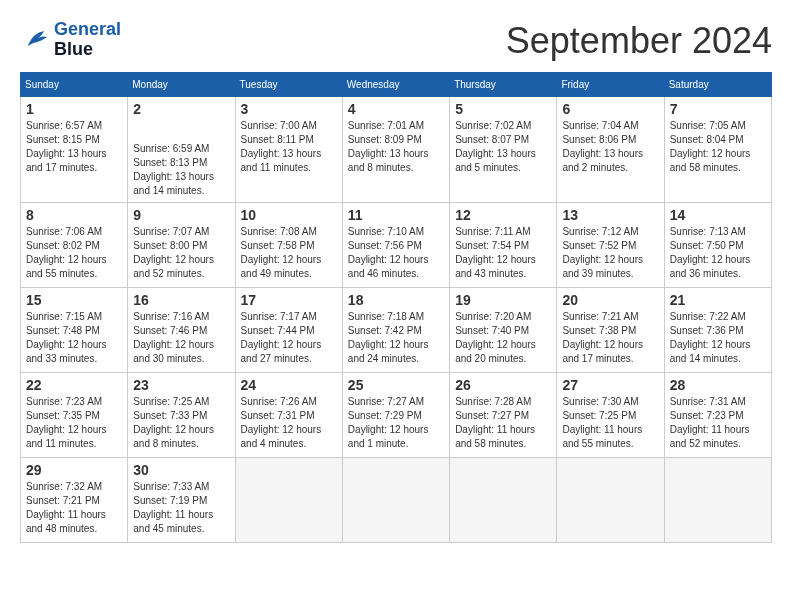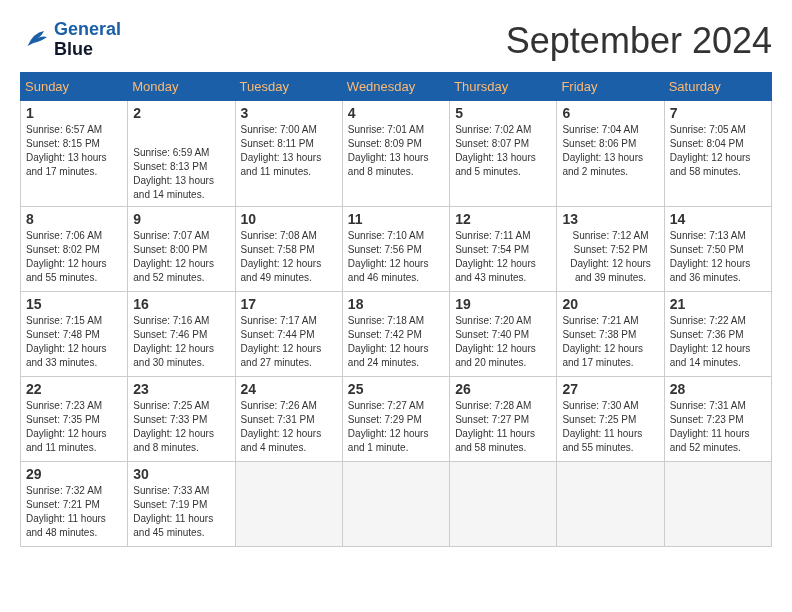--- a/index.html
+++ b/index.html
@@ -46,24 +46,24 @@
       font-size: 14px;
       color: #555;
     }
     .calendar {
       width: 100%;
       border-collapse: collapse;
       font-size: 11px;
     }
     .calendar th {
       background: #1a5fa8;
-      color: #fdba74;
+      color: #ffffff;
       padding: 6px 4px;
       text-align: left;
-      font-size: 13px;
+      font-size: 10px;
       font-weight: normal;
       border: 1px solid #1a5fa8;
     }
     .calendar td {
       border: 1px solid #ccc;
       vertical-align: top;
       padding: 4px 5px;
       width: 107px;
       height: 85px;
       background: #fff;
@@ -197,21 +197,21 @@
         </td>
         <td>
           <span class="day-number">12</span>
           <div class="day-info" style="white-space: pre-line;">Sunrise: 7:11 AM
 Sunset: 7:54 PM
 Daylight: 12 hours
 and 43 minutes.</div>
         </td>
         <td>
           <span class="day-number">13</span>
-          <div class="day-info" style="white-space: pre-line; text-align: center;">Sunrise: 7:12 AM
+          <div class="day-info" style="white-space: pre-line;">Sunrise: 7:12 AM
 Sunset: 7:52 PM
 Daylight: 12 hours
 and 39 minutes.</div>
         </td>
         <td>
           <span class="day-number">14</span>
           <div class="day-info" style="white-space: pre-line;">Sunrise: 7:13 AM
 Sunset: 7:50 PM
 Daylight: 12 hours
 and 36 minutes.</div>

